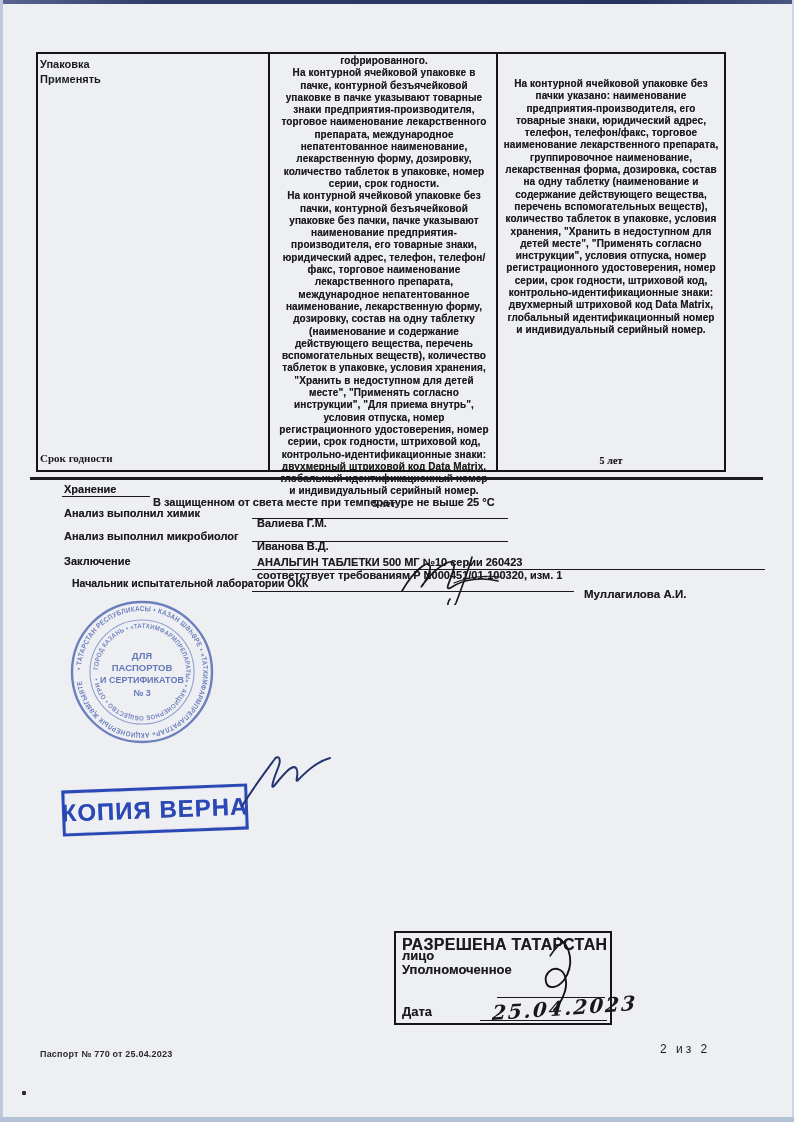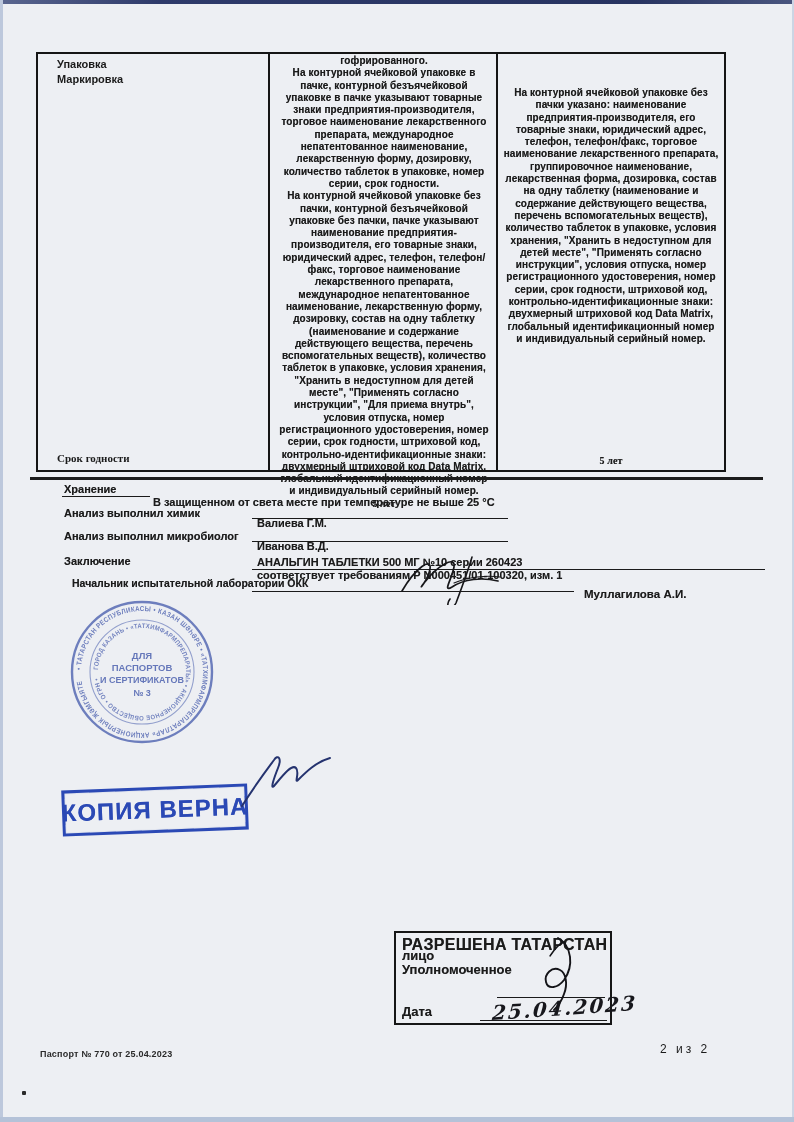--- a/index.html
+++ b/index.html
@@ -15,24 +15,24 @@
   .edge-left{top:0;left:0;width:3px;height:1122px;background:#bdc8dc;}
   .edge-right{top:0;right:0;width:2px;height:1122px;background:#ccd5e4;}
   .edge-bottom{bottom:0;left:0;width:794px;height:5px;background:#b4c2d8;}
   
   .spec-table{
     left:36px;top:52px;width:690px;height:420px;
     border:2px solid #151515;display:flex;box-sizing:border-box;
     background:transparent;
   }
   .col{box-sizing:border-box;display:flex;flex-direction:column;}
-  .col1{width:230px;padding:3px 6px 4px 19px;font-size:11px;font-weight:bold;}
+  .col1{width:230px;padding:3px 6px 4px 2px;font-size:11px;font-weight:bold;}
   .col2{width:230px;border-left:2px solid #151515;border-right:2px solid #151515;
         padding:1px 5px 3px 7px;text-align:center;}
-  .col3{width:226px;padding:33px 5px 3px 5px;text-align:center;}
+  .col3{width:226px;padding:24px 5px 3px 5px;text-align:center;}
   .cell-text{font-size:10px;font-weight:bold;line-height:12.3px;letter-spacing:0.1px;text-shadow:0 0 .5px rgba(20,20,20,.55);}
   .row-label{line-height:15px;}
   .shelf-bottom{margin-top:auto;font-family:Liberation Serif, serif;}
   .heavy-line{left:30px;top:477px;width:733px;height:3px;background:#1c1c1c;}
   
   .lbl{font-size:11px;font-weight:bold;white-space:nowrap;text-shadow:0 0 .4px rgba(20,20,20,.5);}
   .val{font-size:11px;font-weight:bold;white-space:nowrap;text-shadow:0 0 .4px rgba(20,20,20,.45);margin-top:13px;}
   .uline{height:0;border-bottom:1.6px solid #1a1a1a;}
   
   .round-stamp{left:66px;top:596px;width:152px;height:152px;opacity:.92;}
@@ -63,21 +63,21 @@
 <body>
 
 <div class="abs edge-top"></div>
 <div class="abs edge-left"></div>
 <div class="abs edge-right"></div>
 <div class="abs edge-bottom"></div>
 
 <div class="abs spec-table">
   <div class="col col1">
     <div class="row-label">Упаковка</div>
-    <div class="row-label">Маркировка</div>
+    <div class="row-label">Применять</div>
     <div class="shelf-bottom row-label">Срок годности</div>
   </div>
   <div class="col col2">
     <div class="cell-text">гофрированного.</div>
     <div class="cell-text">На контурной ячейковой упаковке в пачке, контурной безъячейковой упаковке в пачке указывают товарные знаки предприятия-производителя, торговое наименование лекарственного препарата, международное непатентованное наименование, лекарственную форму, дозировку, количество таблеток в упаковке, номер серии, срок годности.</div>
     <div class="cell-text">На контурной ячейковой упаковке без пачки, контурной безъячейковой упаковке без пачки, пачке указывают наименование предприятия-производителя, его товарные знаки, юридический адрес, телефон, телефон/факс, торговое наименование лекарственного препарата, международное непатентованное наименование, лекарственную форму, дозировку, состав на одну таблетку (наименование и содержание действующего вещества, перечень вспомогательных веществ), количество таблеток в упаковке, условия хранения, "Хранить в недоступном для детей месте", "Применять согласно инструкции", "Для приема внутрь", условия отпуска, номер регистрационного удостоверения, номер серии, срок годности, штриховой код, контрольно-идентификационные знаки: двухмерный штриховой код Data Matrix, глобальный идентификационный номер и индивидуальный серийный номер.</div>
     <div class="cell-text shelf-bottom">5 лет</div>
   </div>
   <div class="col col3">
     <div class="cell-text">На контурной ячейковой упаковке без пачки указано: наименование предприятия-производителя, его товарные знаки, юридический адрес, телефон, телефон/факс, торговое наименование лекарственного препарата, группировочное наименование, лекарственная форма, дозировка, состав на одну таблетку (наименование и содержание действующего вещества, перечень вспомогательных веществ), количество таблеток в упаковке, условия хранения, "Хранить в недоступном для детей месте", "Применять согласно инструкции", условия отпуска, номер регистрационного удостоверения, номер серии, срок годности, штриховой код, контрольно-идентификационные знаки: двухмерный штриховой код Data Matrix, глобальный идентификационный номер и индивидуальный серийный номер.</div>

